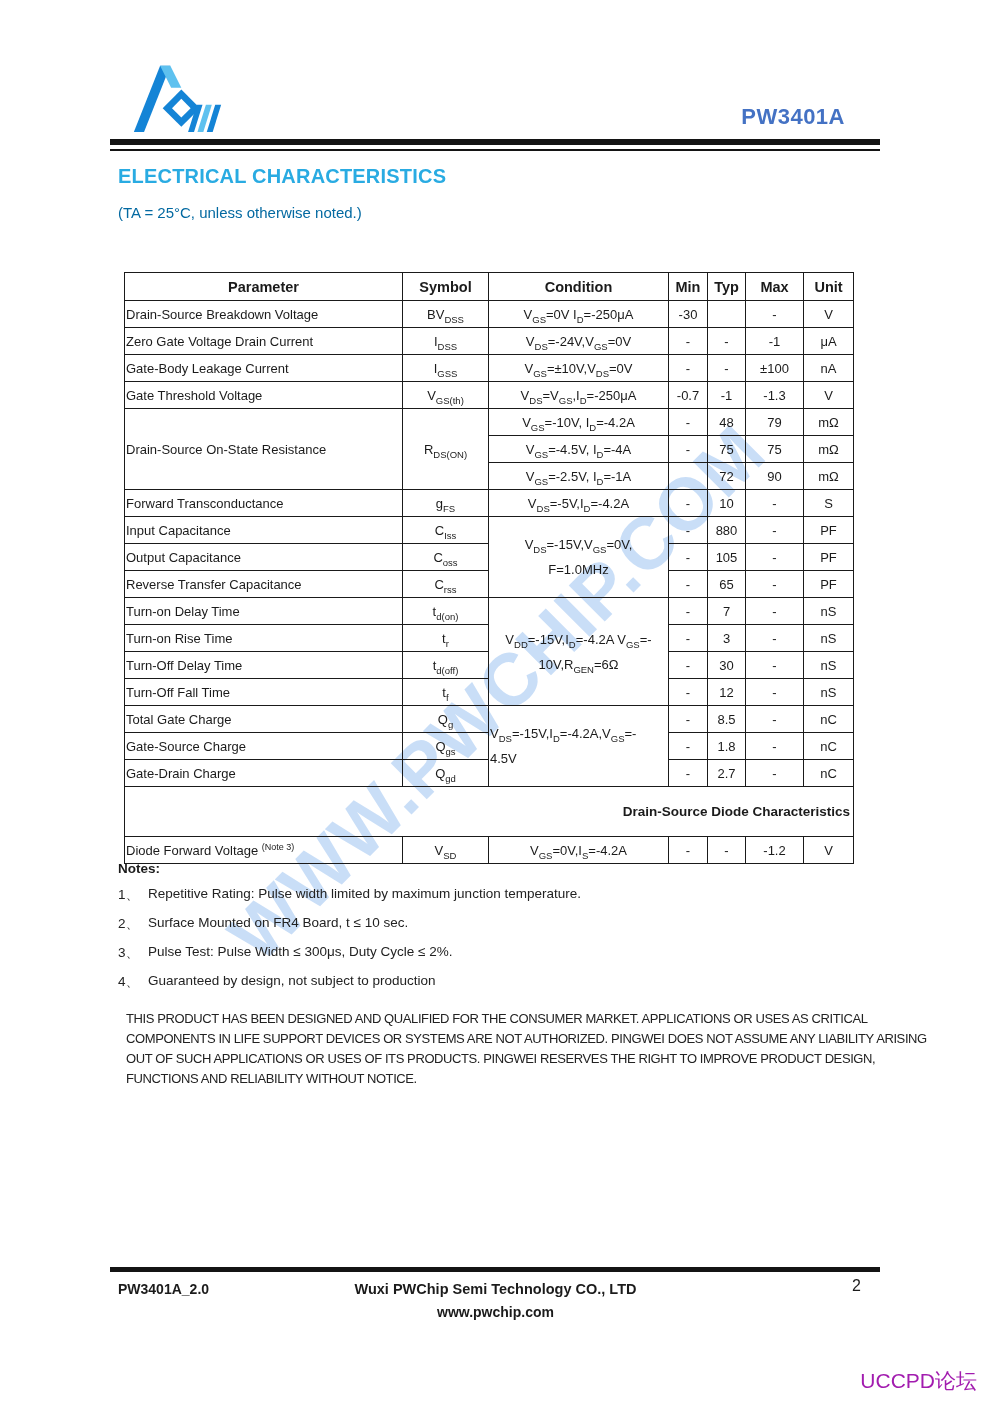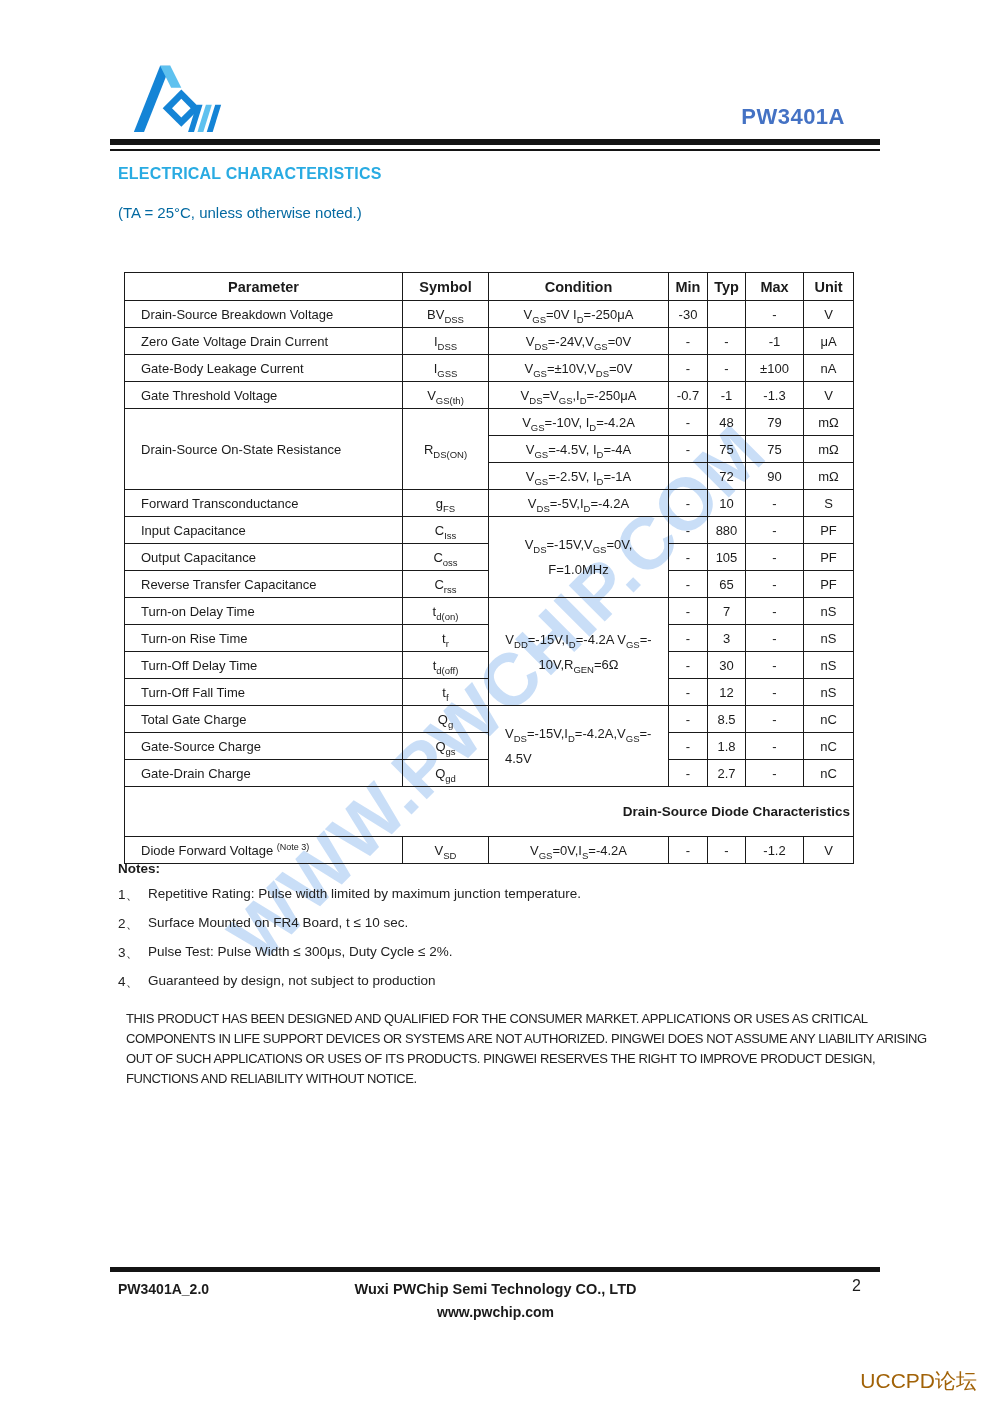--- a/index.html
+++ b/index.html
@@ -8,40 +8,40 @@
     font-family:"Liberation Sans", sans-serif;color:#1b1b1b;
   }
   .page{position:absolute;inset:0;}
 
   
   .logo{position:absolute;left:122px;top:64px;}
   .product-code{position:absolute;right:146px;top:104px;font-size:22px;font-weight:bold;color:#4472c4;letter-spacing:.5px;}
   .rule-thick{position:absolute;left:110px;right:111px;top:139px;height:6px;background:#141414;}
   .rule-thin{position:absolute;left:110px;right:111px;top:149px;height:2px;background:#141414;}
 
-  .doc-title{position:absolute;left:118px;top:165px;margin:0;font-size:16px;font-weight:bold;color:#29abe2;letter-spacing:.2px;}
+  .doc-title{position:absolute;left:118px;top:165px;margin:0;font-size:20px;font-weight:bold;color:#29abe2;letter-spacing:.2px;}
   .subtitle{position:absolute;left:118px;top:204px;margin:0;font-size:15px;color:#0369a1;}
 
   
   .watermark{
     position:absolute;left:497px;top:693px;z-index:1;pointer-events:none;
     transform:translate(-50%,-50%) rotate(-45deg);
     font-size:74px;font-weight:bold;letter-spacing:1px;white-space:nowrap;
     color:rgba(135,182,238,0.45);
   }
 
   
   .table-wrap{position:absolute;left:124px;top:249px;width:729px;z-index:2;margin-top:23px;}
   table{border-collapse:collapse;width:729px;table-layout:fixed;background:transparent;}
   th,td{
     border:1.6px solid #1a1a1a;font-size:13px;text-align:center;vertical-align:middle;
     padding:1px 3px;height:27px;box-sizing:border-box;color:#1b1b1b;background:transparent;
   }
   th{font-size:14.5px;font-weight:bold;height:28px;}
-  td.al-l{text-align:left;padding-left:16px;}
+  td.al-l{text-align:left;padding-left:1px;}
   td.bold{font-weight:bold;font-size:13.5px;}
   tr.tall td{height:50px;text-align:right;}
   td.cond{line-height:25px;}
   sub{font-size:9.5px;line-height:0;}
   sup{font-size:9px;line-height:0;}
 
   
   .notes{position:absolute;left:118px;top:861px;z-index:2;}
   .notes-heading{font-size:13.5px;font-weight:bold;margin:0 0 10px 0;}
   .note-row{display:flex;margin-bottom:11px;font-size:13.5px;color:#222;}
@@ -53,21 +53,21 @@
     font-size:13px;line-height:20px;letter-spacing:-0.4px;color:#222;
   }
 
   
   .footer-rule{position:absolute;left:110px;right:111px;top:1267px;height:5px;background:#141414;}
   .footer-left{position:absolute;left:118px;top:1281px;font-size:14px;font-weight:bold;}
   .footer-center{position:absolute;left:0;right:0;top:1281px;text-align:center;font-size:14.5px;font-weight:bold;}
   .footer-url{position:absolute;left:0;right:0;top:1304px;text-align:center;font-size:14px;font-weight:bold;}
   .footer-page{position:absolute;right:130px;top:1277px;font-size:16px;}
 
-  .corner-wm{position:absolute;right:14px;bottom:8px;font-size:21px;color:#a16207;z-index:3;}
+  .corner-wm{position:absolute;right:14px;bottom:8px;font-size:21px;color:#a21caf;z-index:3;}
 </style>
 </head>
 <body>
 
 <div class="page">
 
   <svg class="logo" width="100" height="68" viewBox="0 0 118 80">
     <polygon points="45,2 57,2 26,80 14,80" fill="#1484d6"></polygon>
     <polygon points="45,2 57,2 70,28 58,28" fill="#5ec1ef"></polygon>
     <polygon points="70,30 92,52 70,74 48,52" fill="#1484d6"></polygon>

